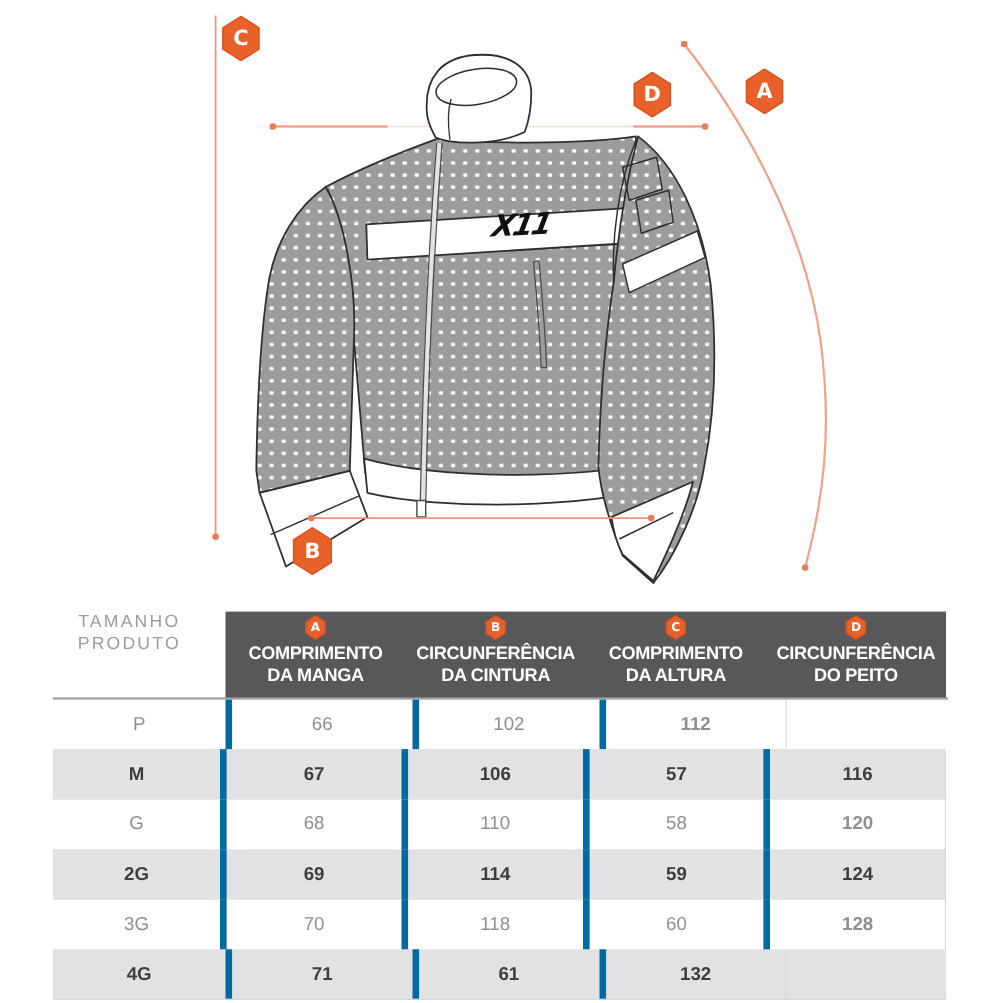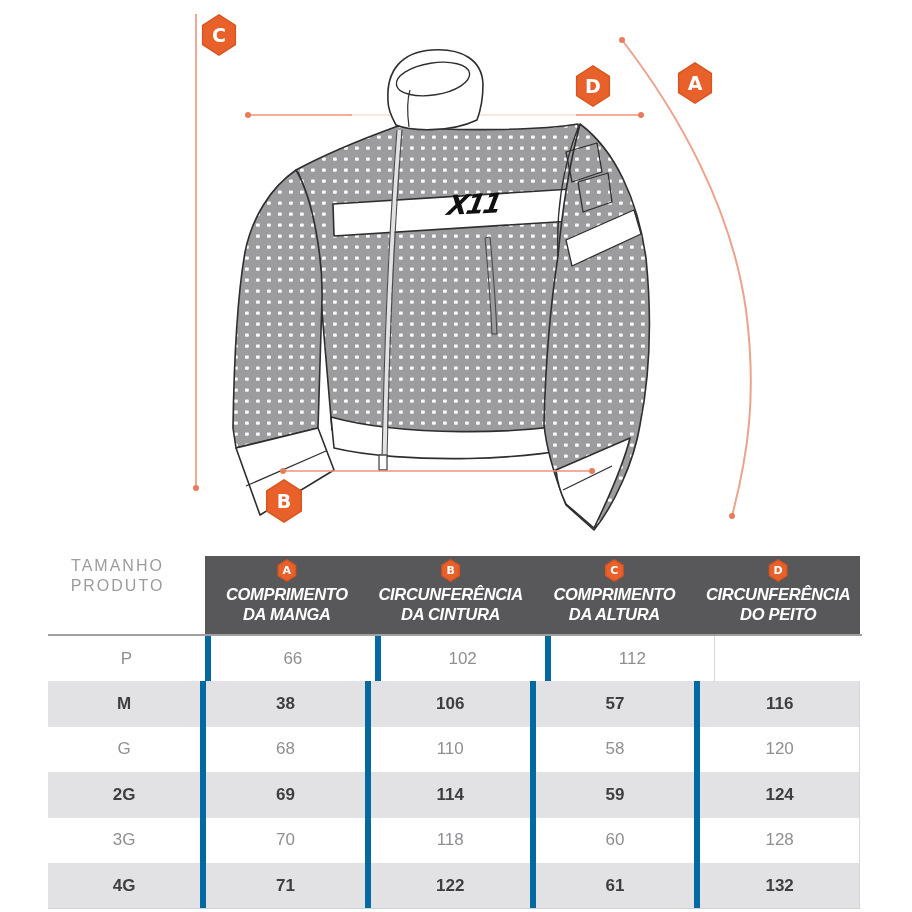--- a/index.html
+++ b/index.html
@@ -23,32 +23,32 @@
 
   
   .tbl-size-head{position:absolute;left:30px;top:556px;width:175px;height:79px;
       display:flex;flex-direction:column;align-items:center;justify-content:flex-start;
       color:#9c9c9e;font-size:16px;letter-spacing:2px;line-height:20px;}
   .tbl-head{position:absolute;left:205px;top:556px;width:655px;height:79px;
       background:#58585a;display:flex;}
   .tbl-head .col{flex:1;display:flex;flex-direction:column;align-items:center;
       justify-content:flex-start;padding-top:3px;color:#fff;}
   .tbl-head .col .lbl{font-size:16.5px;font-weight:bold;letter-spacing:-0.3px;
-      line-height:18px;text-align:center;margin-top:2px;font-style:italic;}
+      line-height:18px;text-align:center;margin-top:2px;}
   .hex-inline{position:relative;margin-bottom:1px;}
 
   .head-underline{position:absolute;left:48px;top:634px;width:814px;height:2px;background:#a0a0a2;}
 
   .rows{position:absolute;left:48px;top:636px;width:812px;}
   .row{display:flex;height:45.4px;align-items:stretch;font-size:17px;color:#8f8f92;}
   .row.shaded{background:#e2e2e4;color:#3e3e40;font-weight:bold;}
   .row .c{display:flex;align-items:center;justify-content:center;}
   .row .size{width:157px;}
   .row .val{width:163.75px;border-left:6px solid #0369a1;}
-  .row .val:last-child{border-right:1px solid #d8d8da;}
+  .row .val:last-child{border-right:1px solid #d8d8da;font-weight:bold;}
   .rows-bottomline{position:absolute;left:48px;top:908px;width:812px;height:1px;background:#d2d2d4;}
 </style>
 </head>
 <body>
 
 <div class="canvas">
 
   <svg class="diagram-svg" width="912" height="552" viewBox="0 0 912 552">
     <defs>
       <pattern id="mesh" width="11" height="11" patternUnits="userSpaceOnUse">
@@ -206,21 +206,21 @@
 
   <div class="rows">
     <div class="row">
       <div class="c size">P</div>
       <div class="c val">66</div>
       <div class="c val">102</div>
       <div class="c val">112</div>
     </div>
     <div class="row shaded">
       <div class="c size">M</div>
-      <div class="c val">38</div>
+      <div class="c val">67</div>
       <div class="c val">106</div>
       <div class="c val">57</div>
       <div class="c val">116</div>
     </div>
     <div class="row">
       <div class="c size">G</div>
       <div class="c val">68</div>
       <div class="c val">110</div>
       <div class="c val">58</div>
       <div class="c val">120</div>
@@ -235,20 +235,19 @@
     <div class="row">
       <div class="c size">3G</div>
       <div class="c val">70</div>
       <div class="c val">118</div>
       <div class="c val">60</div>
       <div class="c val">128</div>
     </div>
     <div class="row shaded">
       <div class="c size">4G</div>
       <div class="c val">71</div>
-      <div class="c val">122</div>
       <div class="c val">61</div>
       <div class="c val">132</div>
     </div>
   </div>
   <div class="rows-bottomline"></div>
 
 </div>
 
 </body></html>

